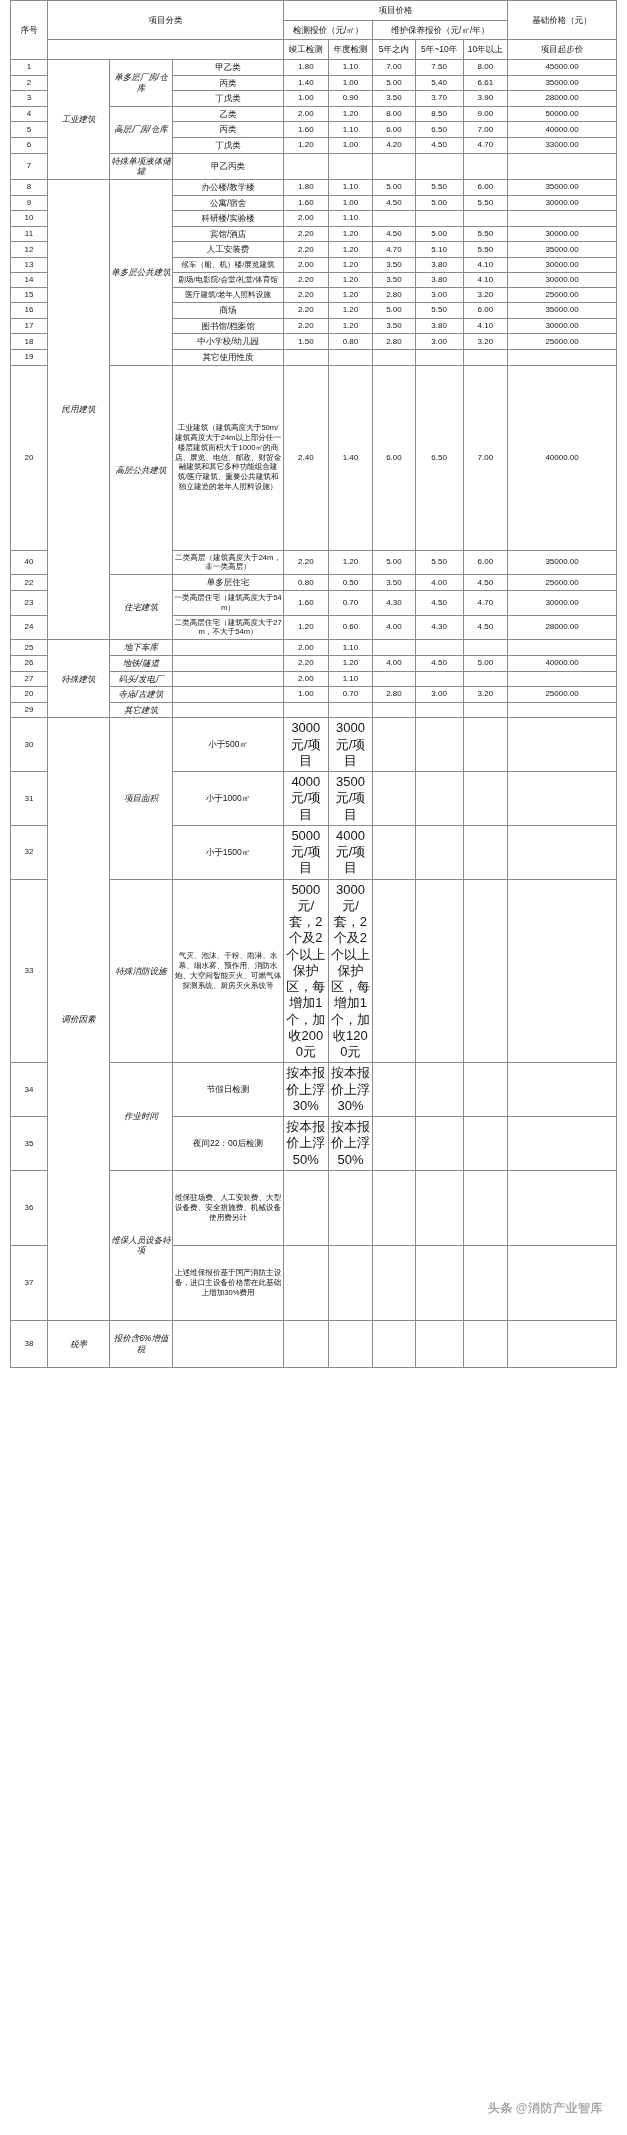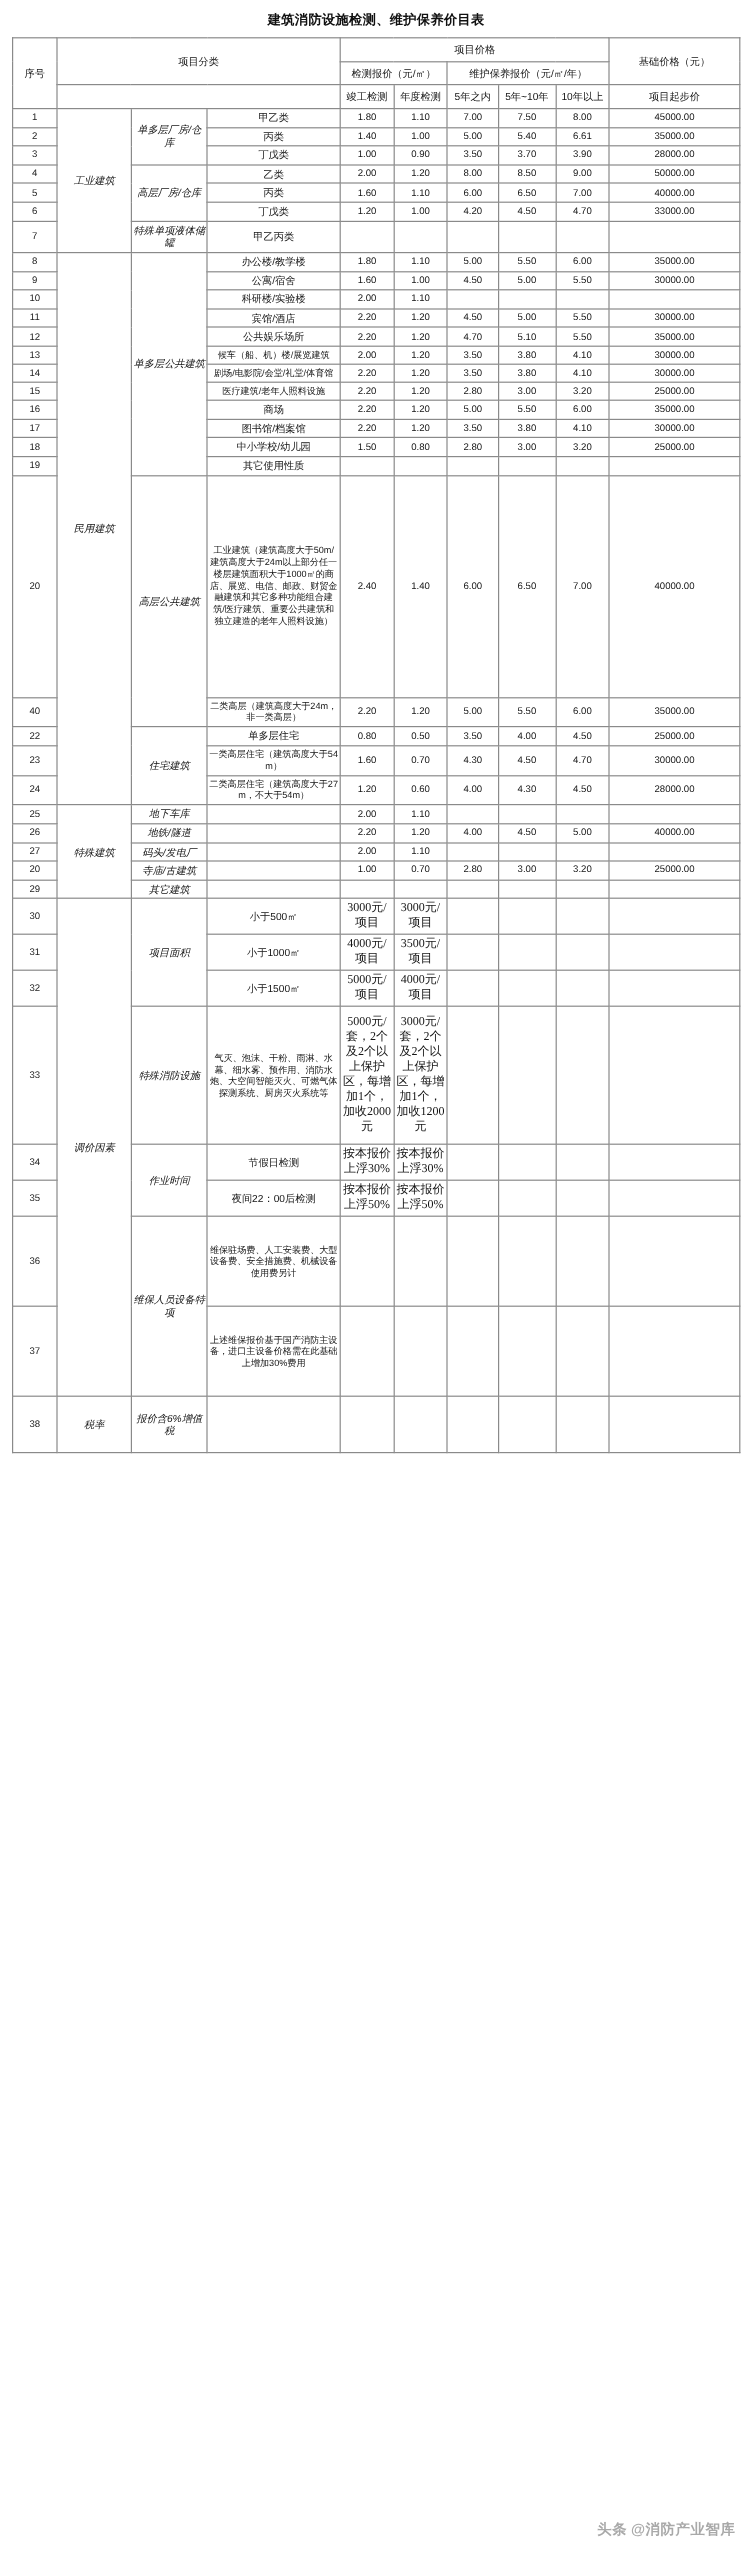--- a/index.html
+++ b/index.html
@@ -66,44 +66,42 @@
     font-size: 8.5px;
     padding: 3px 2px;
   }
   td.longtext {
     font-size: 7.6px;
     line-height: 1.3;
     padding: 3px 2px;
     text-align: center;
   }
   td.fee {
-    font-size: 10px;
+    font-size: 13px;
     line-height: 1.25;
     padding: 2px 1px;
-    font-family: Liberation Serif, serif;
   }
   .watermark {
     position: absolute;
-    right: 14px;
+    right: 24px;
     bottom: 18px;
     font-size: 12px;
     font-weight: bold;
     color: #9b9b9b;
     opacity: 0.85;
     letter-spacing: 0.5px;
     white-space: nowrap;
   }
   .wm-logo { margin-right: 3px; }
 </style>
 </head>
 <body>
 
 <div id="page">
 
-  <div class="doc-title">建筑消防设施检测、维护保养价目表</div>
 
   <table class="price-table">
     <colgroup>
       <col style="width:34px">
         <col style="width:57px">
         <col style="width:58px">
         <col style="width:102px">
       <col style="width:41px">
         <col style="width:41px">
         <col style="width:39px">
@@ -256,21 +254,21 @@
         <td class="num">2.20</td>
         <td class="num">1.20</td>
         <td class="num">4.50</td>
         <td class="num">5.00</td>
         <td class="num">5.50</td>
         <td class="num">30000.00</td>
       </tr>
 
       <tr>
         <td class="idx">12</td>
-        <td class="name">公共娱乐场所</td>
+        <td class="name">人工安装费</td>
         <td class="num">2.20</td>
         <td class="num">1.20</td>
         <td class="num">4.70</td>
         <td class="num">5.10</td>
         <td class="num">5.50</td>
         <td class="num">35000.00</td>
       </tr>
 
       <tr>
         <td class="idx">13</td>

